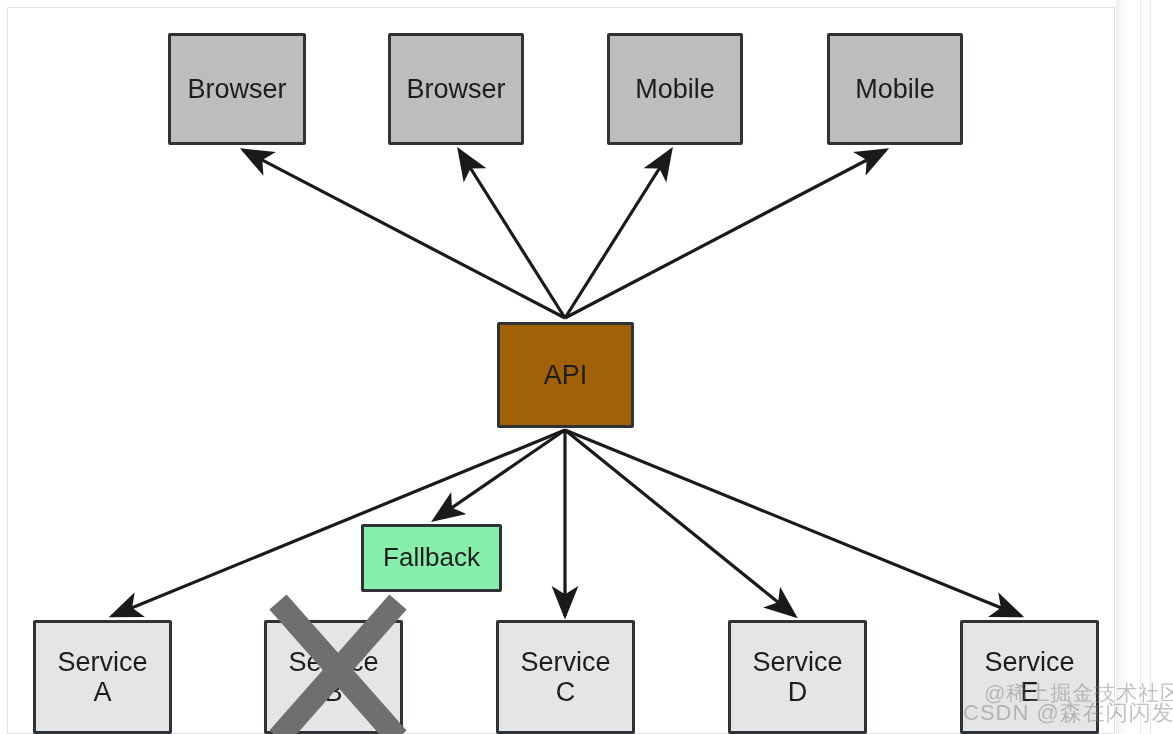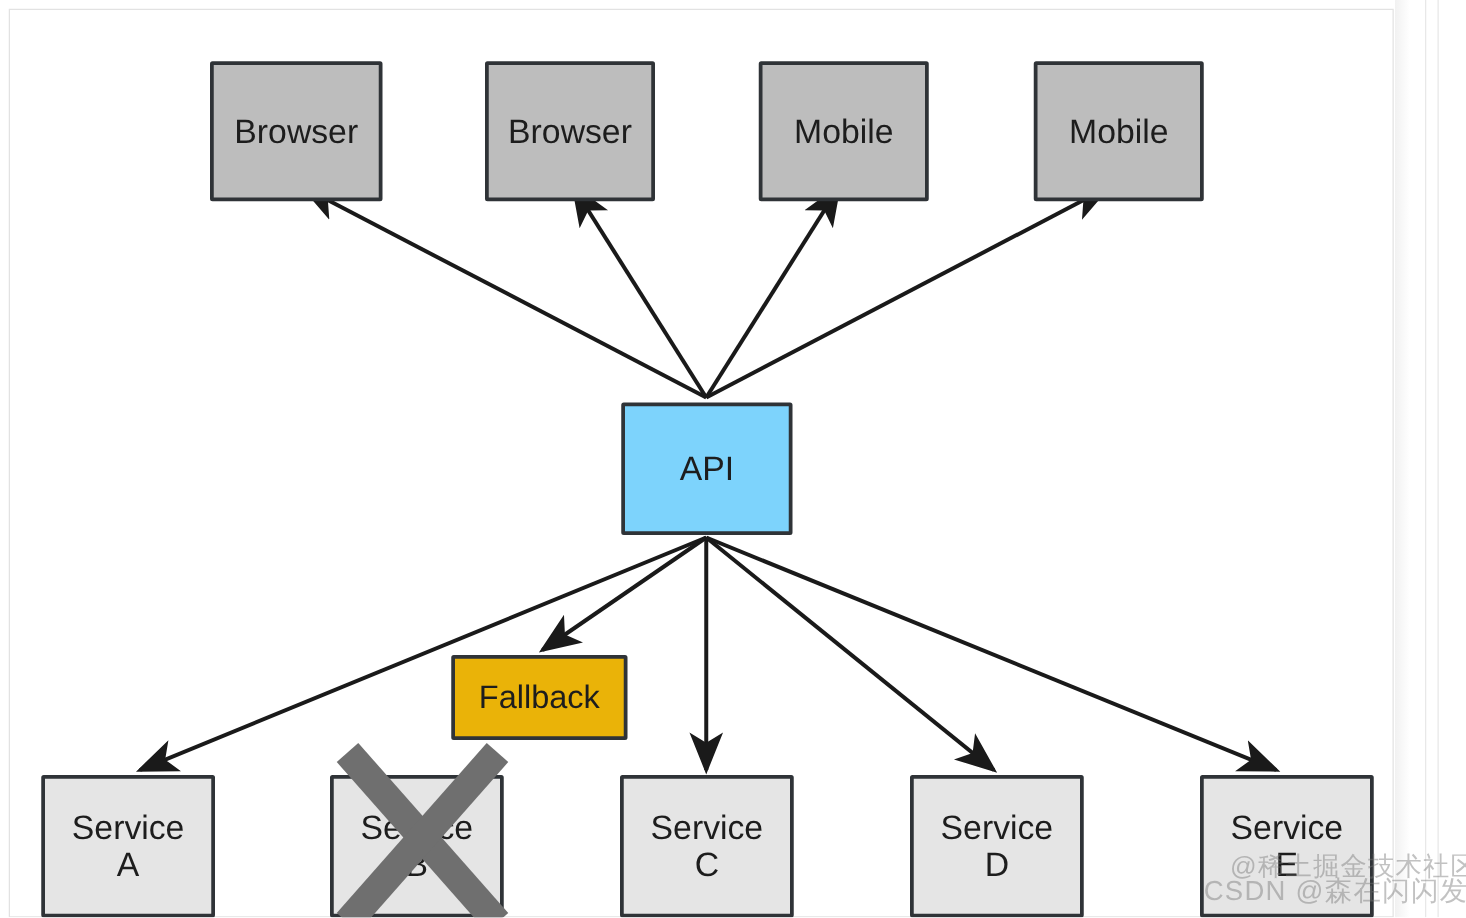--- a/index.html
+++ b/index.html
@@ -70,28 +70,27 @@
     color: #1d1d1d;
     line-height: 1.12;
     white-space: pre-line;
     border: 3px solid #2f3337;
     border-radius: 2px;
     font-family: "Liberation Sans", sans-serif;
   }
   .node.client {
     background: #bdbdbd;
     font-size: 27px;
-    margin-top: 16px;
   }
   .node.api {
-    background: #7dd3fc;
+    background: #a16207;
     font-size: 27px;
   }
   .node.fallback {
-    background: #eab308;
+    background: #86efac;
     font-size: 26px;
   }
   .node.service {
     background: #e5e5e5;
     font-size: 27px;
   }
 
   
   #strike-b {
     position: absolute;

